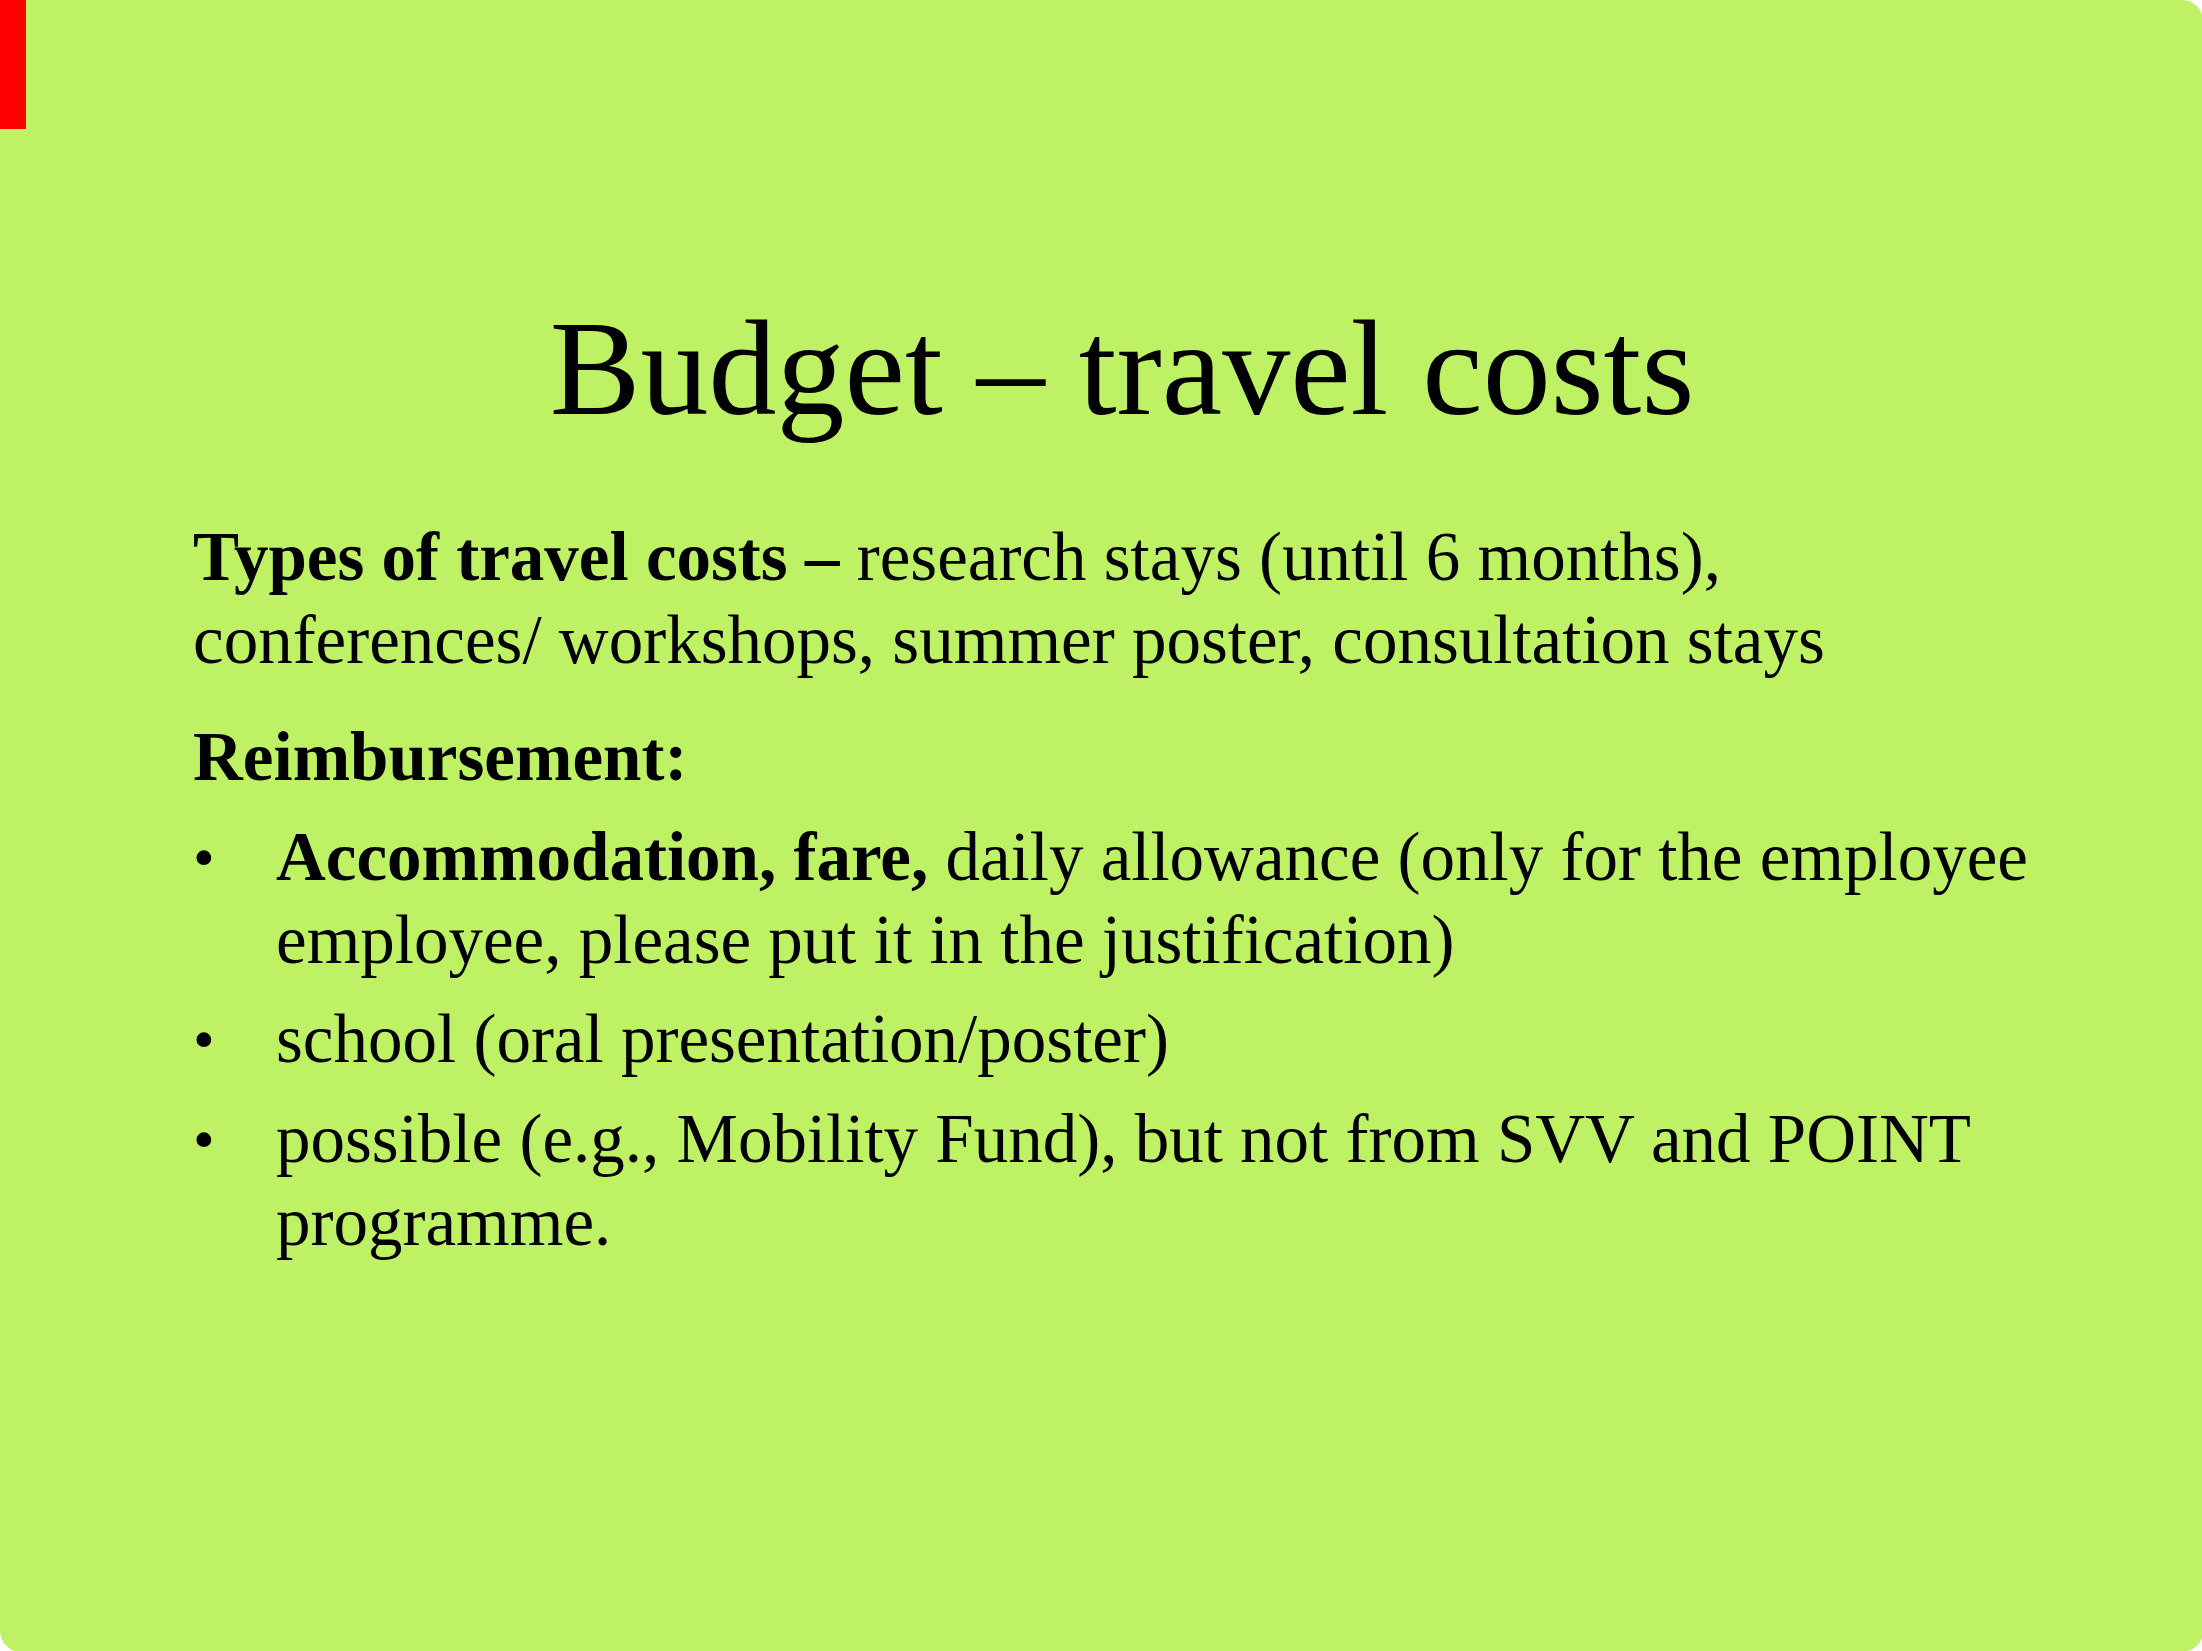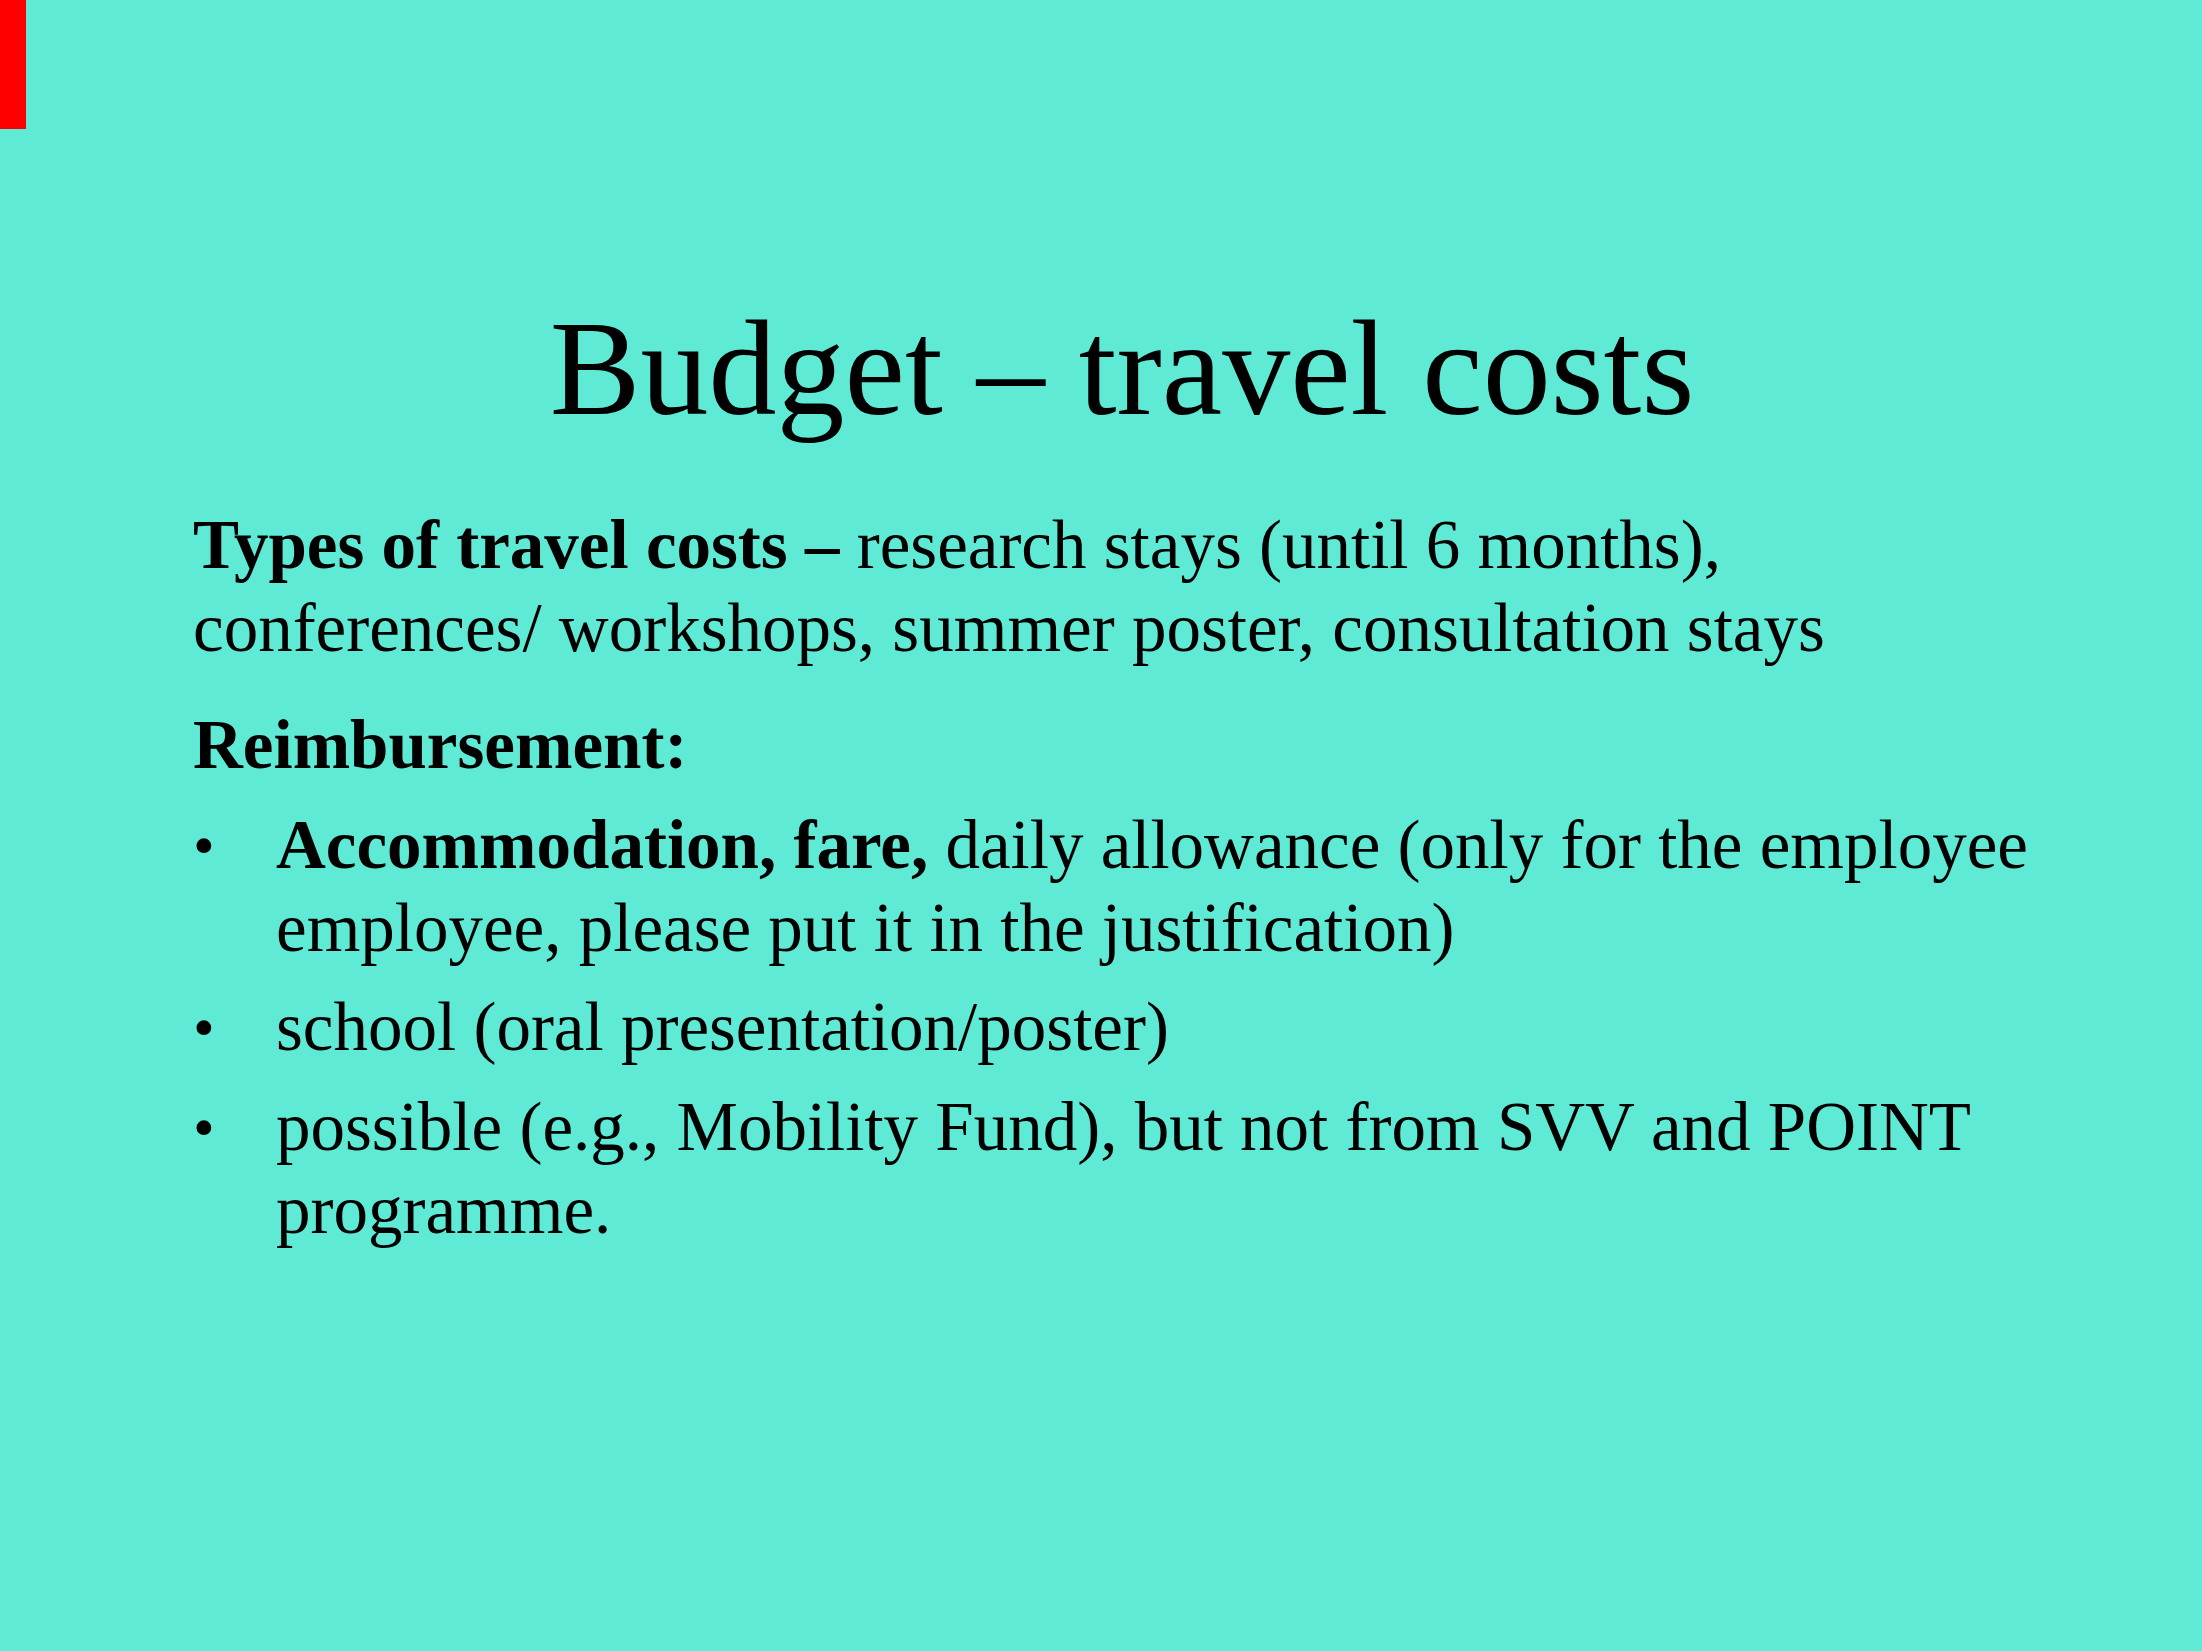--- a/index.html
+++ b/index.html
@@ -11,21 +11,22 @@
     height: 1652px;
     background: #ffffff;
     position: relative;
     overflow: hidden;
     font-family: "Liberation Serif", "DejaVu Serif", serif;
     color: #000000;
   }
   .slide {
     position: absolute;
     inset: 0;
-    background: #5eead4;
+    background: #bef264;
+    border-radius: 21px;
   }
   .progress-bar {
     position: absolute;
     left: 0;
     top: 0;
     width: 26px;
     height: 129px;
   }
   .slide-title {
     position: absolute;
@@ -41,21 +42,21 @@
   }
   .body-text {
     position: absolute;
     left: 193px;
     top: 500px;
     width: 1979px;
     font-size: 69px;
     line-height: 83px;
   }
   .para {
-    margin: 4px 0 34px 0;
+    margin: 16px 0 34px 0;
     font-family: Liberation Serif, serif;
   }
   .para.tight {
     margin-bottom: 17px;
   }
   .para.bullet-item {
     position: relative;
     padding-left: 83px;
     margin-bottom: 16.3px;
   }

